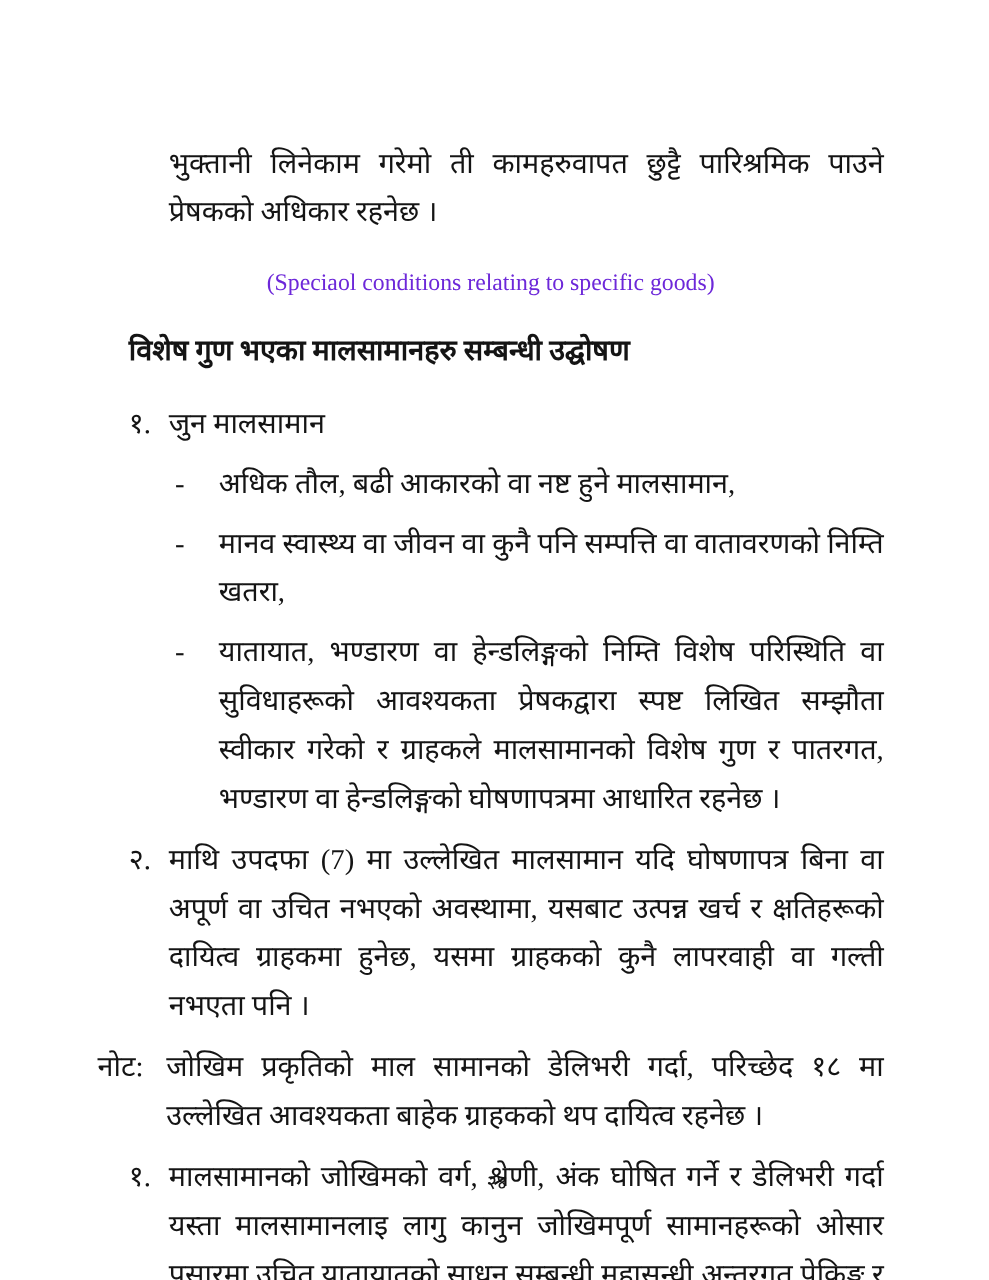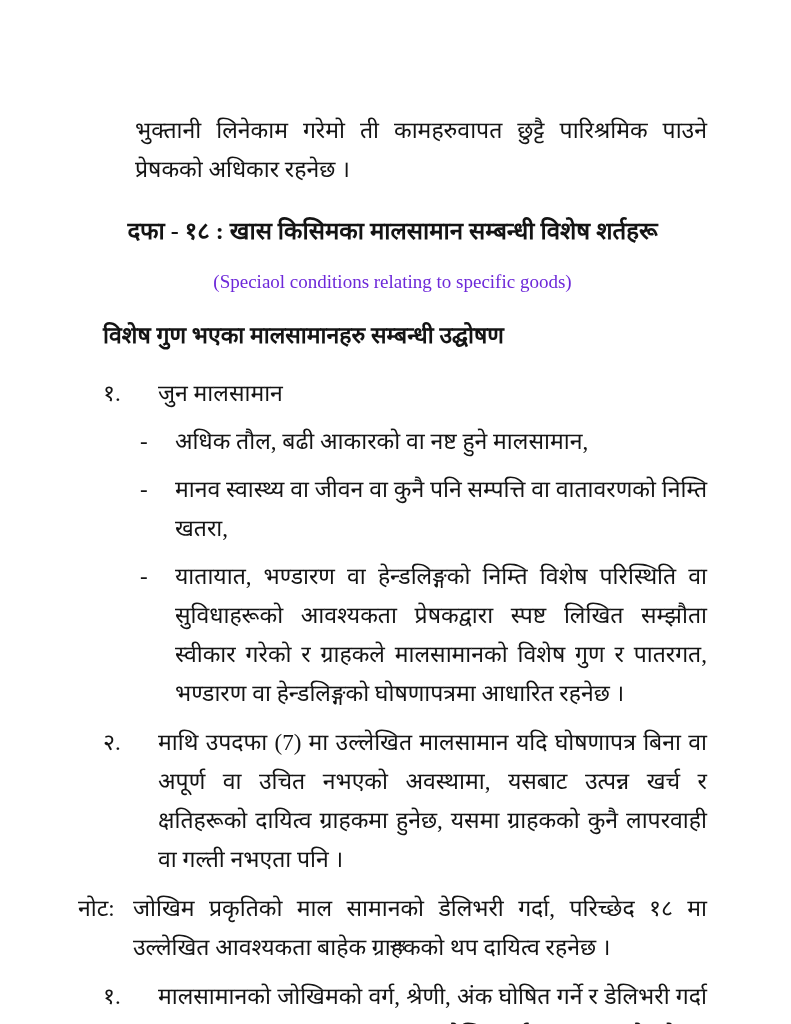--- a/index.html
+++ b/index.html
@@ -58,21 +58,20 @@
     margin-top: 10px;
     margin-left: 25px;
   }
   .clause .num {
     flex: none;
     width: 32px;
   }
   .clause .clause-text {
     flex: 1;
     text-align: justify;
-    margin-left: 23px;
   }
 
   
   .dash-item {
     display: flex;
     margin-top: 9px;
     margin-left: 62px;
   }
   .dash-item .dash {
     flex: none;
@@ -110,21 +109,20 @@
   }
 </style>
 </head>
 <body>
 
 <div class="page">
   <div class="content">
 
     <p class="deva intro">भुक्तानी लिनेकाम गरेमो ती कामहरुवापत छुट्टै पारिश्रमिक पाउने प्रेषकको अधिकार रहनेछ ।</p>
 
-    <h1 class="section-heading">दफा - १८ : खास किसिमका मालसामान सम्बन्धी विशेष शर्तहरू</h1>
 
     <p class="section-subtitle">(Speciaol conditions relating to specific goods)</p>
 
     <h2 class="deva declaration-heading">विशेष गुण भएका मालसामानहरु सम्बन्धी उद्घोषण</h2>
 
     <div class="deva clause">
       <span class="num">१.</span>
       <span class="clause-text">जुन मालसामान</span>
     </div>
 

